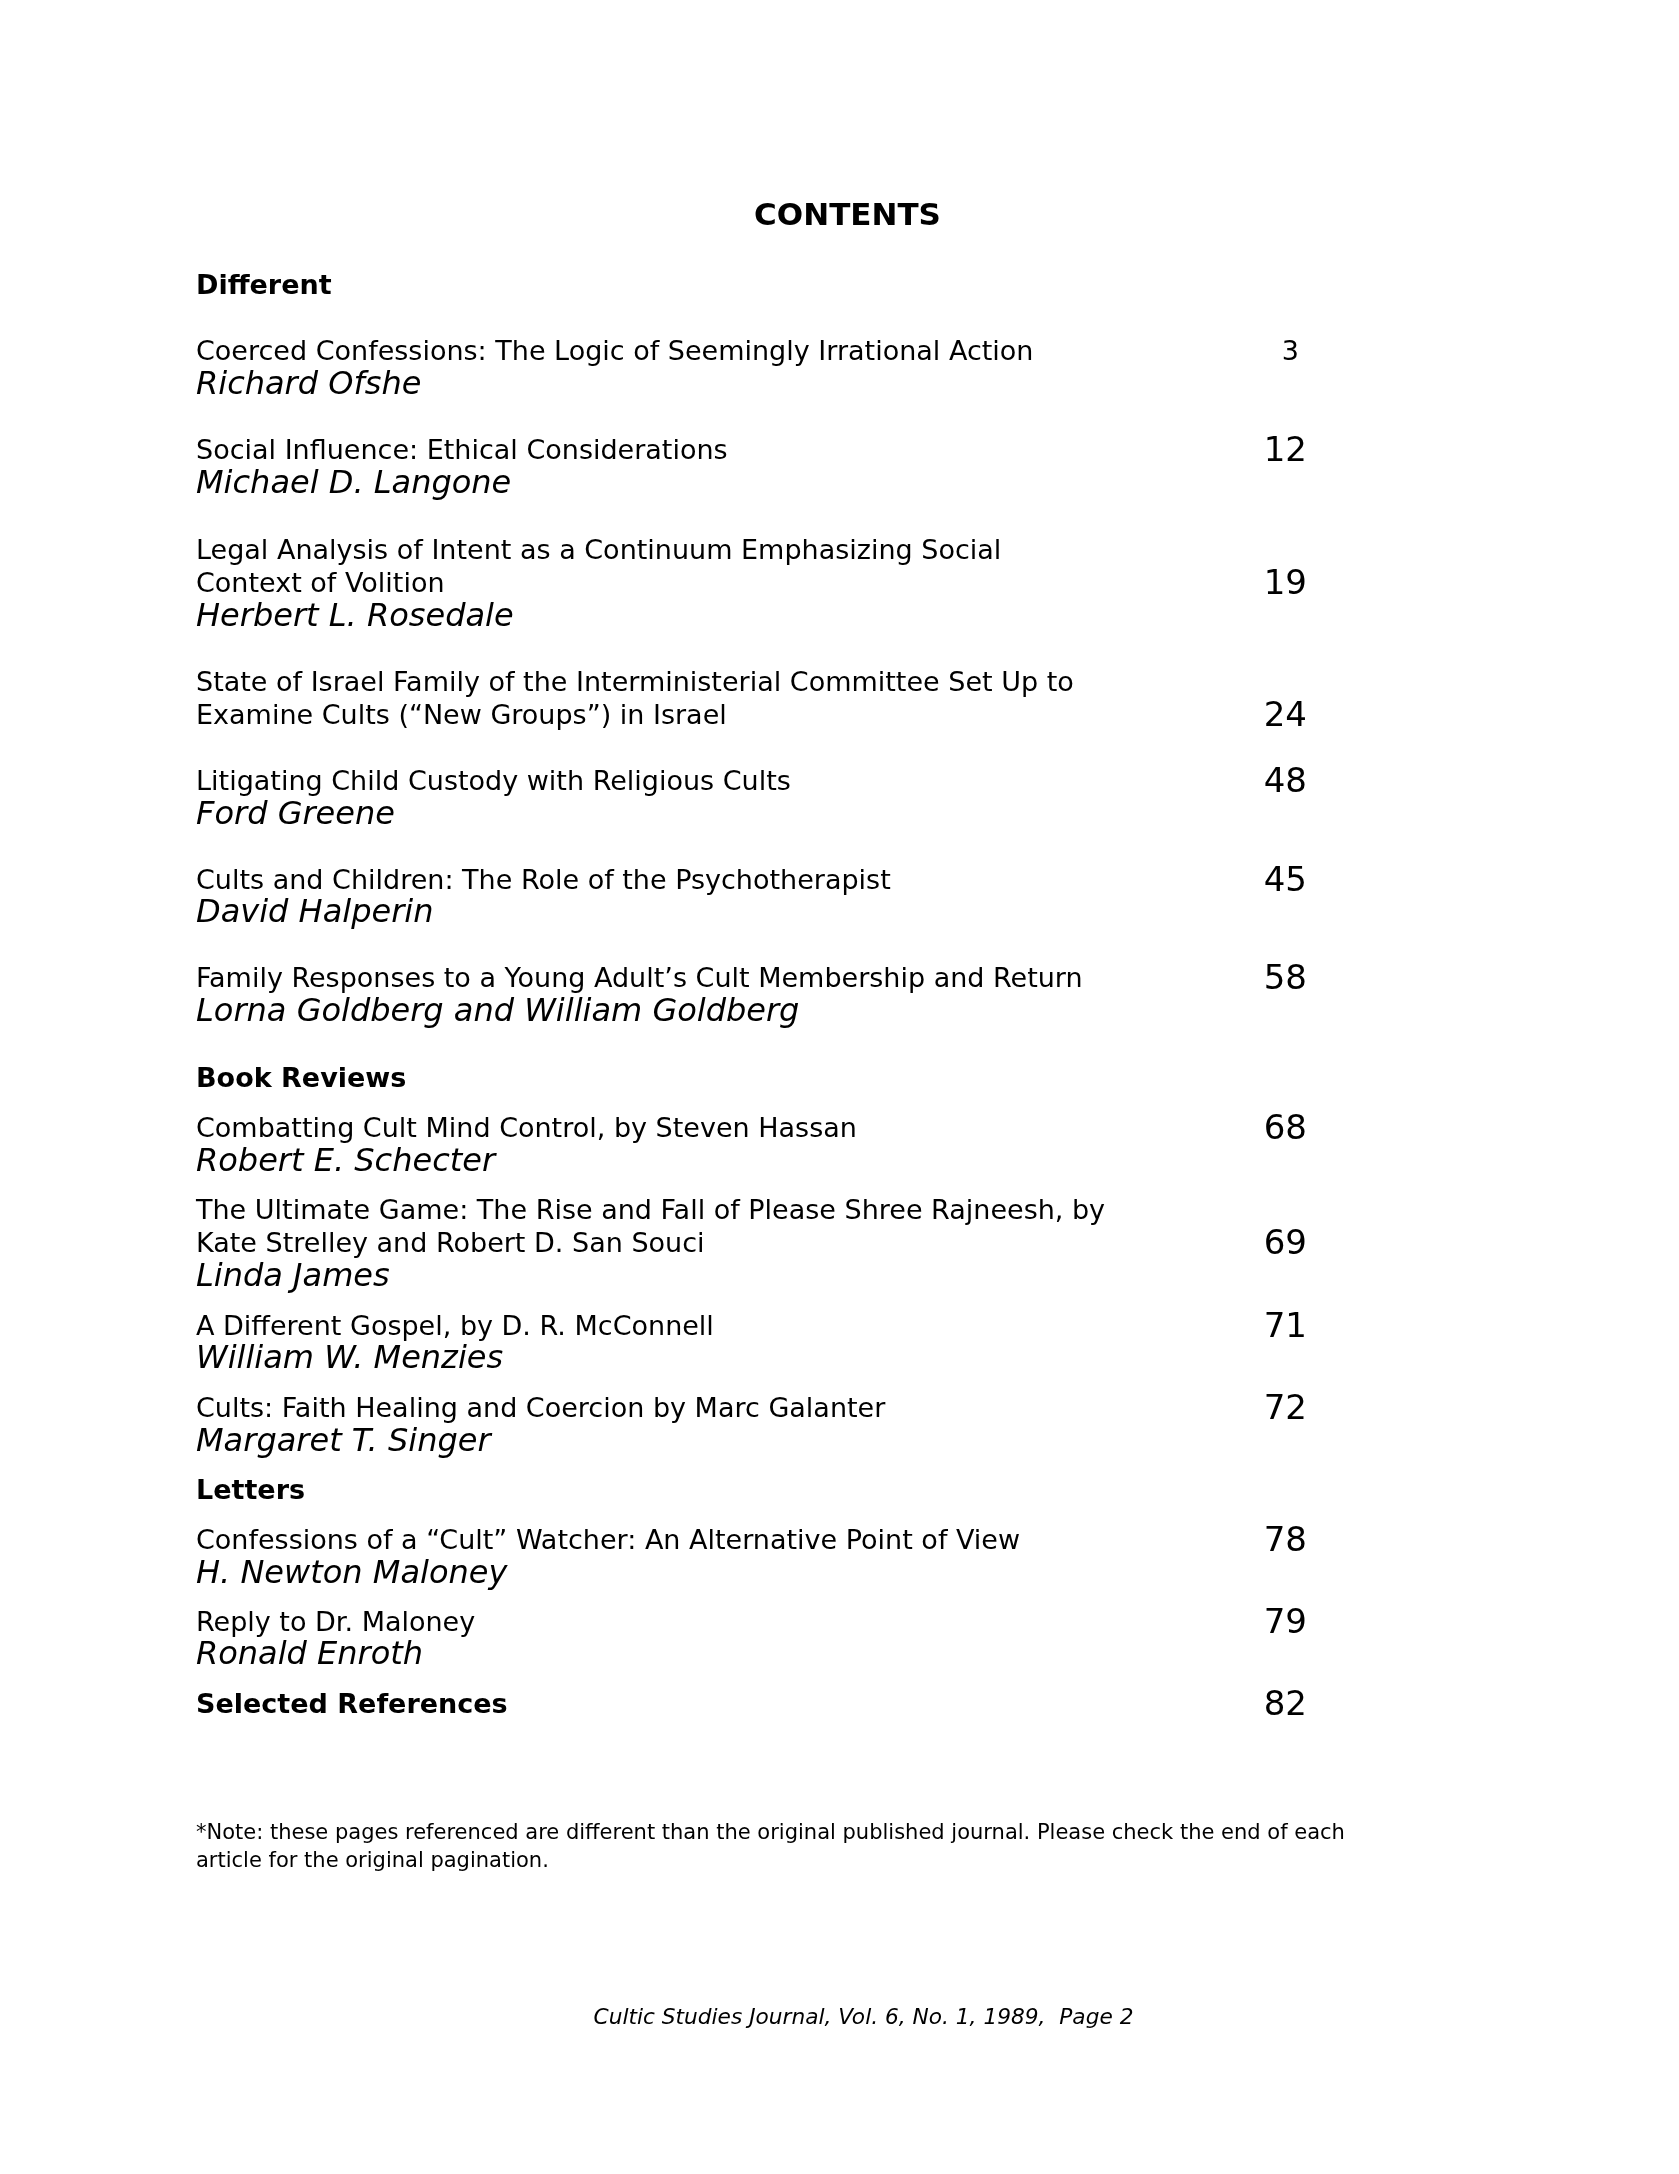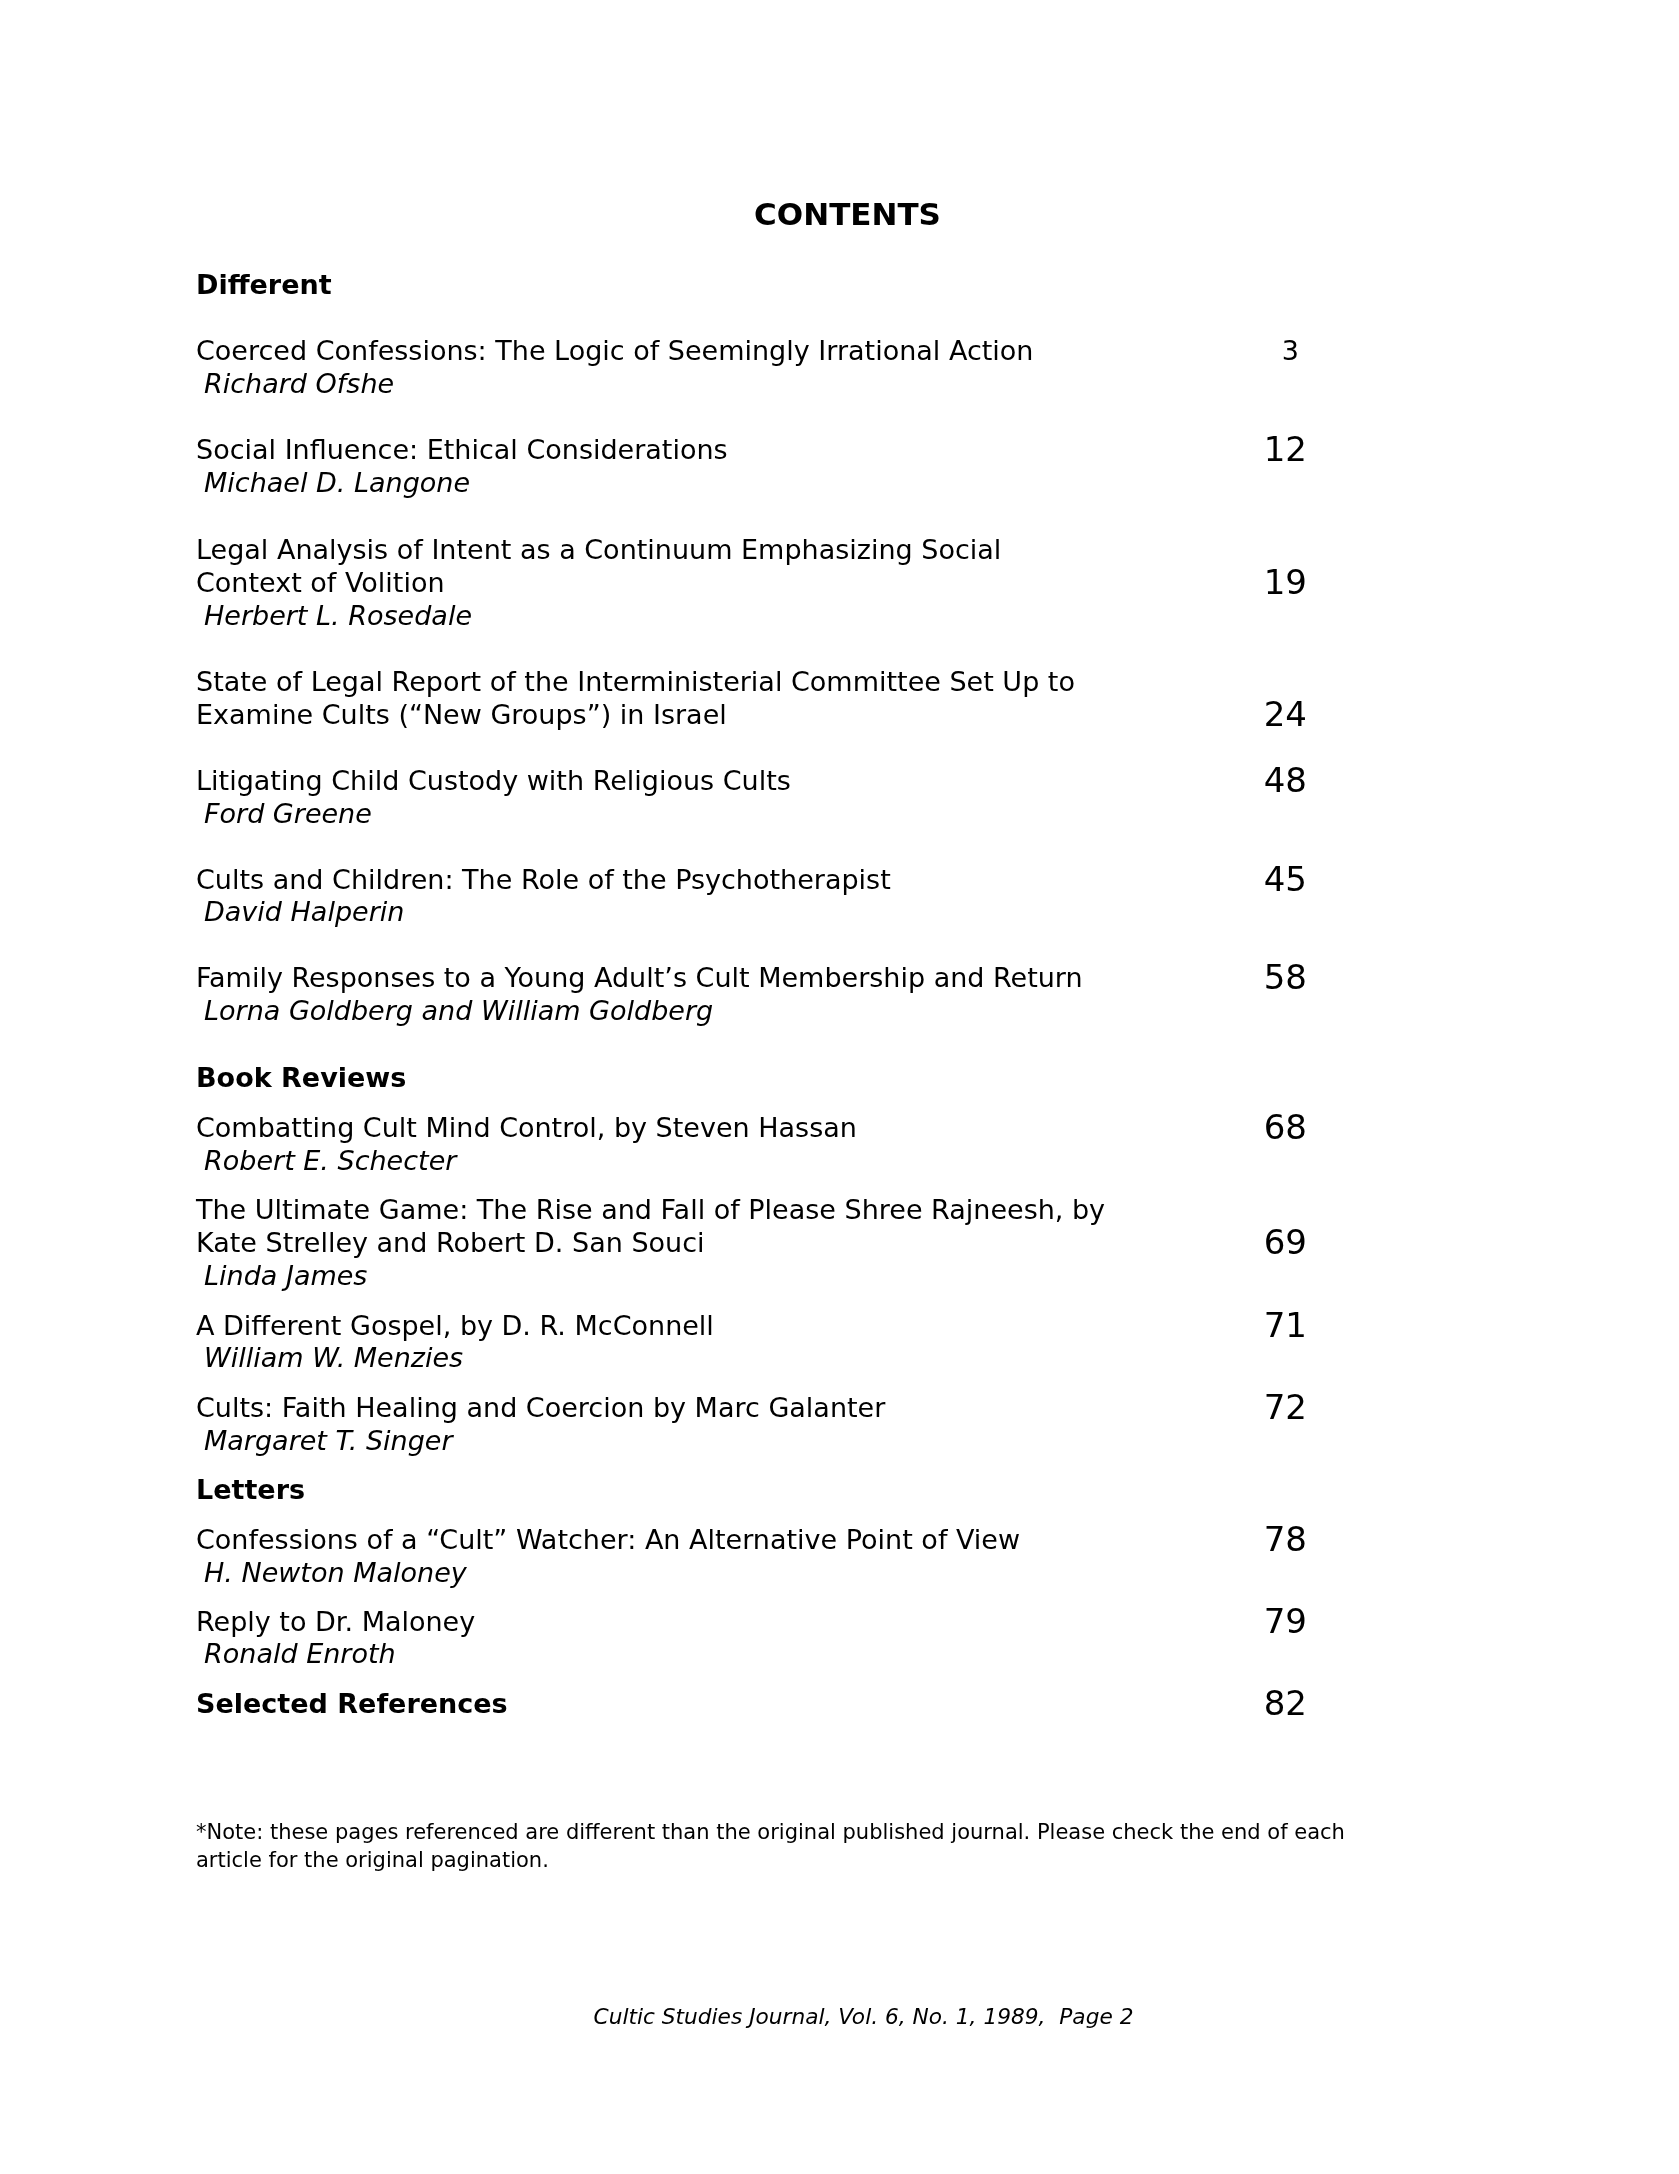--- a/index.html
+++ b/index.html
@@ -2,21 +2,21 @@
 <html style="font-size:15px"><head>
 <meta charset="utf-8">
 <style>
   html, body { margin:0; padding:0; background:#ffffff; }
   body { width:1680px; height:2174px; position:relative; overflow:hidden;
          font-family:"DejaVu Sans", sans-serif; color:#000; }
   .abs { position:absolute; white-space:nowrap; line-height:33px; }
   .title { left:16px; width:1663px; text-align:center; font-weight:bold; font-size:31px; top:198px; }
   .sec { left:196px; font-weight:bold; font-size:27px; }
   .t { left:196px; font-size:27px; }
-  .a { left:204px; font-size:27px; font-style:italic;text-align:center; }
+  .a { left:196px; font-size:32px; font-style:italic;text-align:center; }
   .p { left:1224px; width:83px; text-align:right; font-size:34px; }
   .p1 { left:1224px; width:75px; text-align:right; font-size:27px; }
   .note { left:196px; font-size:21px; line-height:27px; }
   .foot { left:0; width:1663px; text-align:center; font-style:italic; font-size:21.7px;margin-left:32px; }
 </style>
 </head>
 <body>
 
 <div>
 
@@ -37,21 +37,21 @@
   </div>
 
   <div>
     <div class="abs t" style="top:533px">Legal Analysis of Intent as a Continuum Emphasizing Social</div>
     <div class="abs t" style="top:566px">Context of Volition</div>
     <div class="abs a" style="top:599px">Herbert L. Rosedale</div>
     <div class="abs p" style="top:566px">19</div>
   </div>
 
   <div>
-    <div class="abs t" style="top:665px">State of Legal Report of the Interministerial Committee Set Up to</div>
+    <div class="abs t" style="top:665px">State of Israel Family of the Interministerial Committee Set Up to</div>
     <div class="abs t" style="top:698px">Examine Cults (“New Groups”) in Israel</div>
     <div class="abs p" style="top:698px">24</div>
   </div>
 
   <div>
     <div class="abs t" style="top:764px">Litigating Child Custody with Religious Cults</div>
     <div class="abs a" style="top:797px">Ford Greene</div>
     <div class="abs p" style="top:764px">48</div>
   </div>
 

